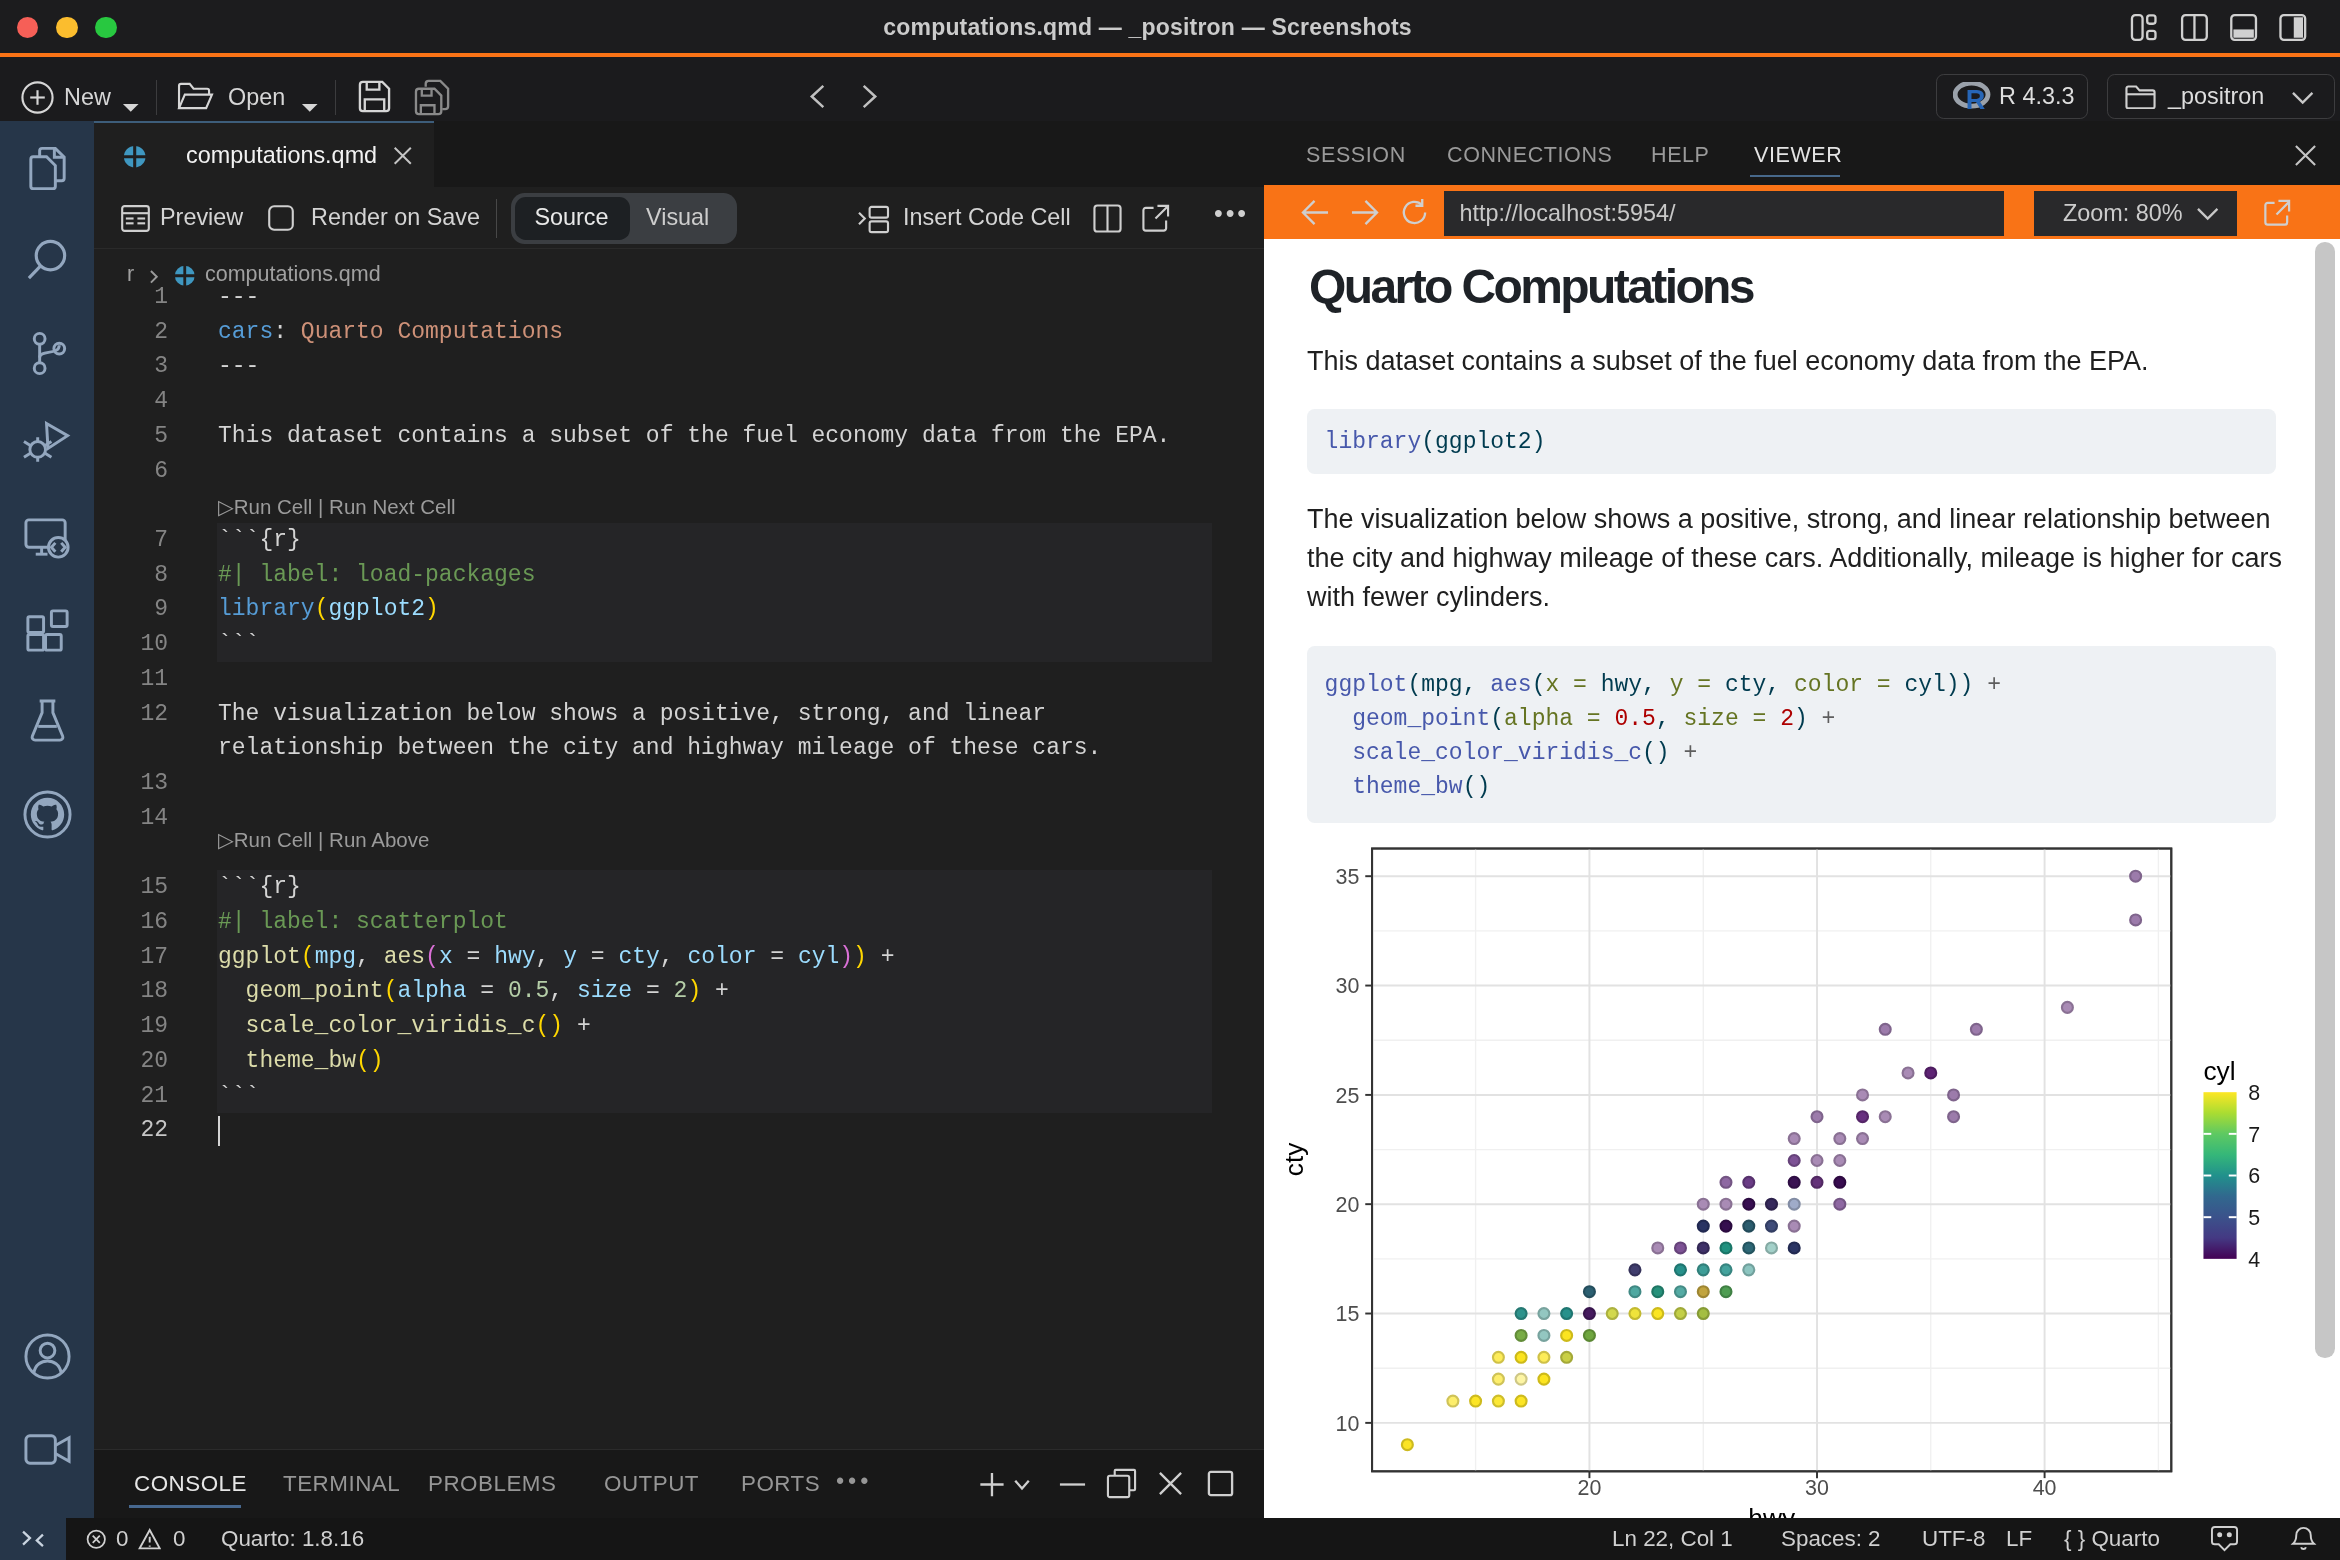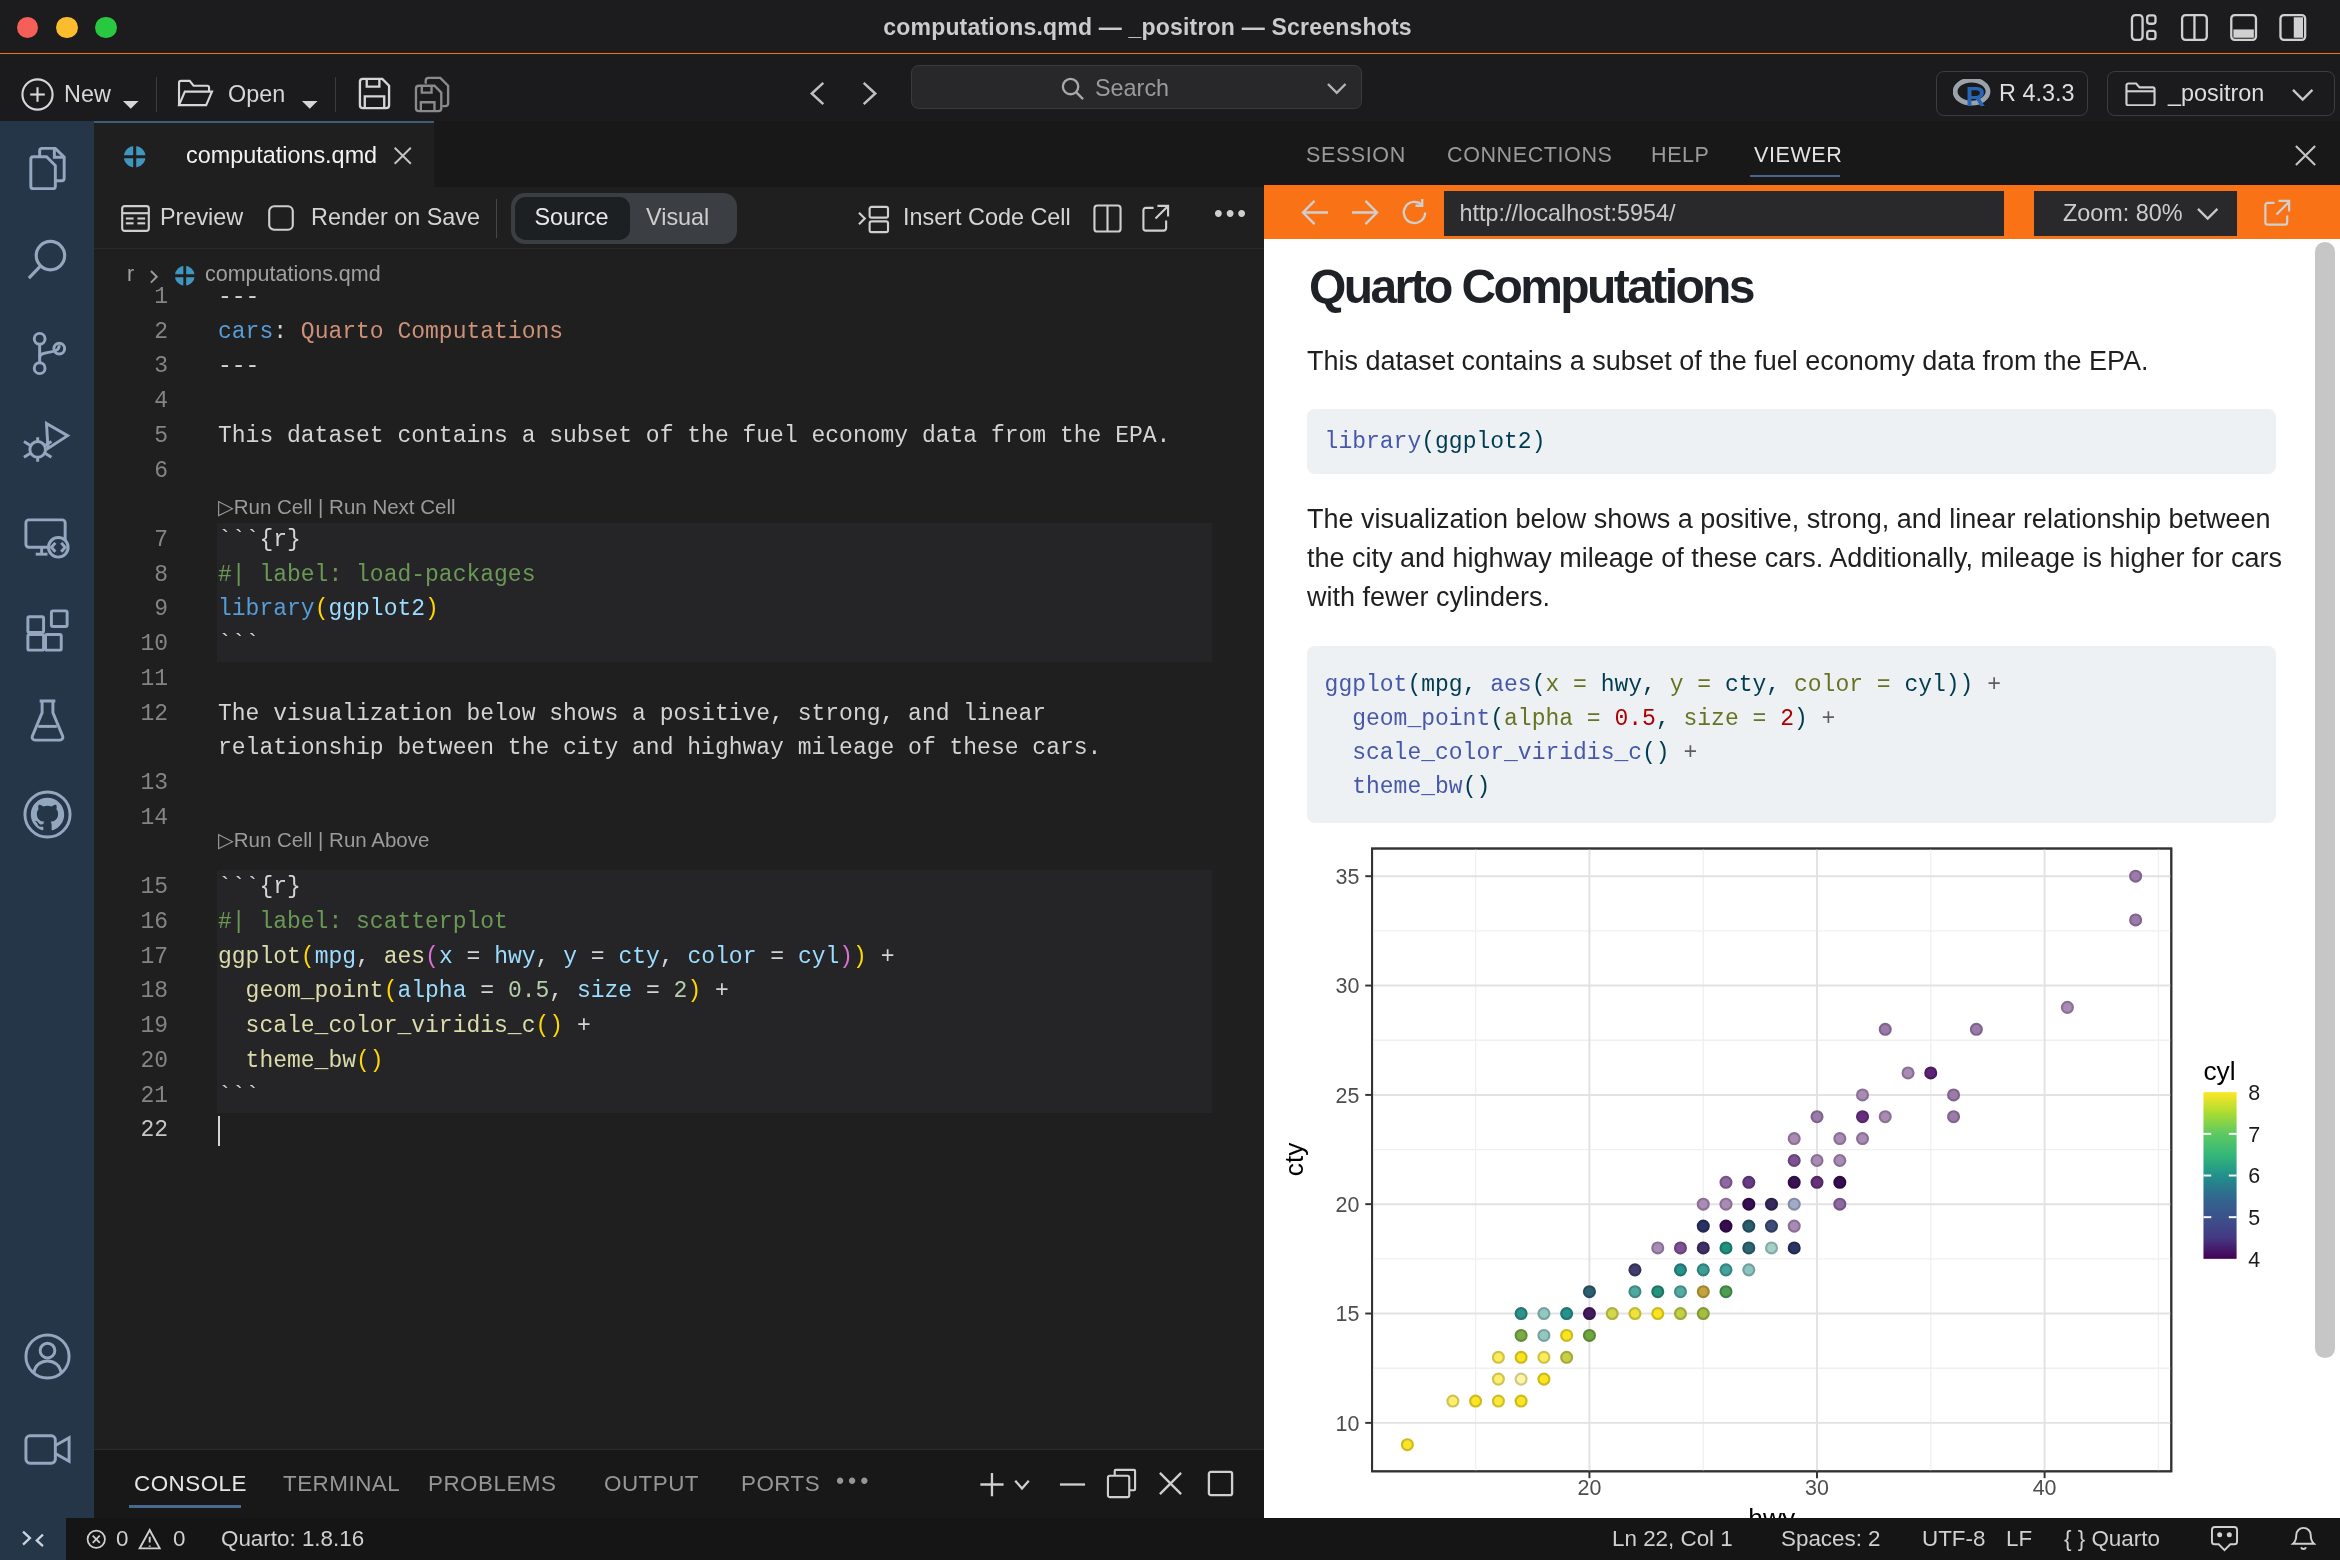--- a/index.html
+++ b/index.html
@@ -8,21 +8,21 @@
 .abs { position:absolute; }
 #stage { position:relative; width:2341px; height:1560px; }
 
 
 #titlebar { left:0; top:0; width:2341px; height:53px; background:#1c1c1e; }
 .tl { position:absolute; top:16.6px; width:21.5px; height:21.5px; border-radius:50%; }
 #title-text { position:absolute; top:13.7px; width:2295px; text-align:center; color:#cbcbcb;
   font-size:23px; font-weight:700; letter-spacing:0.2px;}
 
 #toolbar { left:0; top:53px; width:2341px; height:80px; background:#1b1b1d;
-  border-top:1px solid #f97316; border-bottom:1px solid #2a2a2c; color:#d2d2d2; }
+  border-top:4px solid #f97316; border-bottom:1px solid #2a2a2c; color:#d2d2d2; }
 .tbtxt { position:absolute; top:27px; font-size:23.4px; color:#d6d6d6; }
 .sep { position:absolute; top:23.4px; height:35px; width:1px; background:#3c3c3e; }
 #searchbox { position:absolute; left:911px; top:10.7px; width:451px; height:44px;
   background:#28282a; border:1px solid #3b3b3d; border-radius:7.8px; }
 .rbtn { position:absolute; top:16.6px; height:45px; border:1px solid #3d3d3f; border-radius:7.8px; }
 
 
 #activitybar { left:0; top:121px; width:94px; height:1398px; background:#263649; }
 
 
@@ -126,30 +126,20 @@
     <path d="M2 13 a3 3 0 0 1 3-3 h16 l7 7 v16 a3 3 0 0 1-3 3 h-20 a3 3 0 0 1-3-3 Z"></path>
     <path d="M8 10 v7 h10 v-7"></path>
         <path d="M7 36 v-9 h14 v9"></path>
   </svg>
   <svg class="abs" style="left:806px;top:27px" width="25" height="25" viewBox="0 0 26 26" fill="none" stroke="#c0c0c0" stroke-width="2.6">
         <path d="M18 2 L6 13 L18 24"></path>
       </svg>
   <svg class="abs" style="left:856px;top:27px" width="25" height="25" viewBox="0 0 26 26" fill="none" stroke="#c0c0c0" stroke-width="2.6">
         <path d="M8 2 L20 13 L8 24"></path>
       </svg>
-  <div id="searchbox">
-    <svg class="abs" style="left:148px;top:10.7px" width="25" height="25" viewBox="0 0 26 26" fill="none" stroke="#a9a9a9" stroke-width="2.4">
-          <circle cx="11" cy="11" r="8"></circle>
-          <line x1="17" y1="17" x2="24" y2="24"></line>
-        </svg>
-    <div class="abs" style="left:183px;top:9.8px;font-size:23.4px;color:#9b9b9b;">Search</div>
-    <svg class="abs" style="left:414px;top:16.6px" width="21.5" height="13.7" viewBox="0 0 22 14" fill="none" stroke="#b5b5b5" stroke-width="2.4">
-          <path d="M2 2 L11 11 L20 2"></path>
-        </svg>
-  </div>
   <div class="rbtn" style="left:1936px; width:152px;">
     <svg class="abs" style="left:15.6px;top:7.8px" width="41" height="29" viewBox="0 0 42 30">
       <ellipse cx="19" cy="13" rx="17" ry="12" fill="none" stroke="#9ba2ab" stroke-width="5"></ellipse>
       <text x="13" y="28" font-family="Liberation Sans" font-weight="bold" font-size="28" fill="#2766b7">R</text>
     </svg>
     <div class="abs" style="left:62px;top:8.8px;font-size:23.4px;color:#dedede;">R 4.3.3</div>
   </div>
   <div class="rbtn" style="left:2107px; width:228px;">
     <svg class="abs" style="left:16.6px;top:10.7px" width="31" height="23.4" viewBox="0 0 32 24" fill="none" stroke="#d0d0d0" stroke-width="2.2">
       <path d="M1.5 22 V3.5 a2 2 0 0 1 2-2 h8 l3.5 4 h13.5 a2 2 0 0 1 2 2 V22 a2 2 0 0 1-2 2 h-25 a2 2 0 0 1-2-2 Z"></path>

